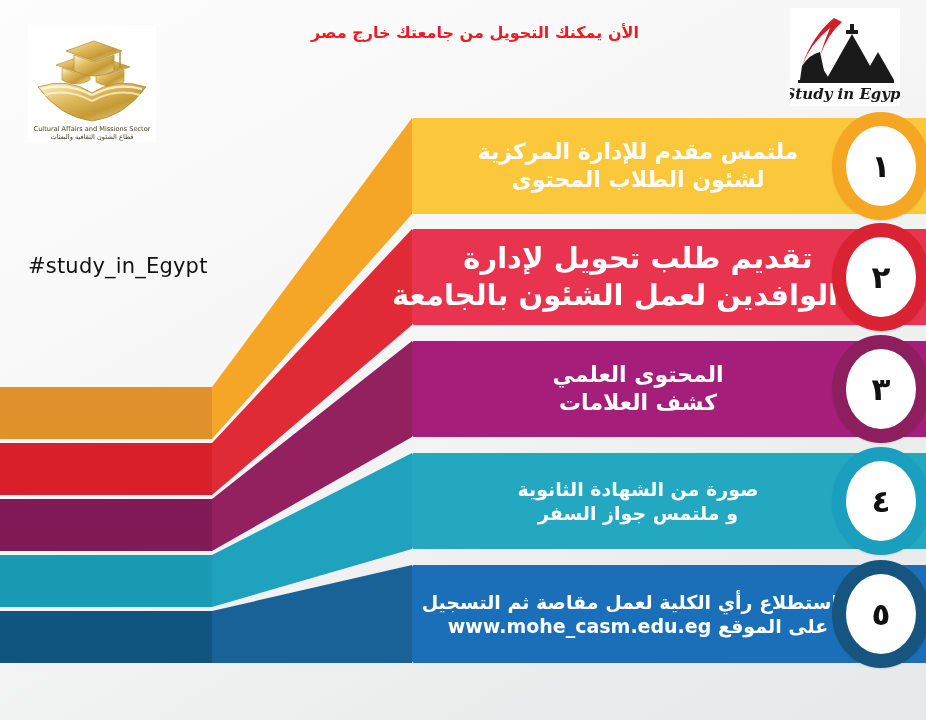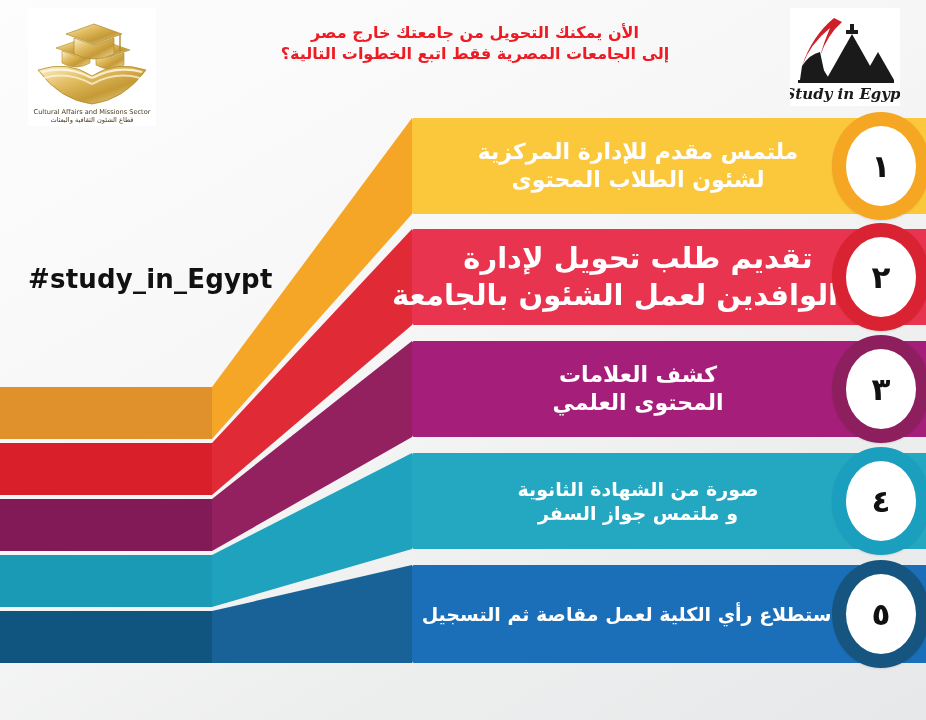--- a/index.html
+++ b/index.html
@@ -9,36 +9,36 @@
     background:#ffffff;
   }
   #stage{
     position:relative;width:926px;height:720px;
     background:linear-gradient(150deg,#fdfdfd 0%,#f6f6f6 45%,#eceded 75%,#e7e8ea 100%);
     overflow:hidden;
   }
 
   
   .logo-box{position:absolute;background:#ffffff;}
-  #logo-left{left:28px;top:8px;width:128px;height:118px;}
+  #logo-left{left:28px;top:25px;width:128px;height:118px;}
   #logo-right{left:790px;top:8px;width:110px;height:98px;}
 
   
   #title{
     position:absolute;left:170px;top:22px;width:610px;
     text-align:center;direction:rtl;
     color:#ed1c24;font-weight:bold;font-size:16px;line-height:1.32;
     letter-spacing:0px;
   }
   #title .ln{display:block;white-space:nowrap;}
 
   
   #hashtag{
-    position:absolute;left:28px;top:264px;
-    font-size:26px;font-weight:bold;color:#111;
+    position:absolute;left:28px;top:254px;
+    font-size:21px;font-weight:normal;color:#111;
     letter-spacing:.2px;
   }
 
   
   #ribbons{position:absolute;left:0;top:0;width:926px;height:720px;padding-left:28px;}
 
   
   .panel{
     position:absolute;right:20px;
     display:flex;align-items:center;justify-content:center;
@@ -100,39 +100,40 @@
         <div class="panel-txt" style="font-size: 29px;">
           <span class="ln">تقديم طلب تحويل لإدارة</span>
           <span class="ln">الوافدين لعمل الشئون بالجامعة</span>
         </div>
       </div>
       <div class="badge" style="top: 223px; right: 24px; border: 14px solid rgb(217, 35, 50);">
         <span>٢</span>
       </div>
       <div class="panel" style="top: 341px; height: 96px; left: 412px; right: 20px; background: rgb(165, 31, 122);">
         <div class="panel-txt" style="font-size: 22px;">
+          <span class="ln">المحتوى العلمي</span>
           <span class="ln">كشف العلامات</span>
-          <span class="ln">المحتوى العلمي</span>
         </div>
       </div>
       <div class="badge" style="top: 335px; right: 24px; border: 14px solid rgb(142, 31, 95);">
         <span>٣</span>
       </div>
       <div class="panel" style="top: 453px; height: 96px; left: 412px; right: 20px; background: rgb(36, 167, 192);">
         <div class="panel-txt" style="font-size: 19px;">
           <span class="ln">صورة من الشهادة الثانوية</span>
           <span class="ln">و ملتمس جواز السفر</span>
         </div>
       </div>
       <div class="badge" style="top: 447px; right: 24px; border: 14px solid rgb(27, 159, 191);">
         <span>٤</span>
       </div>
       <div class="panel" style="top: 565px; height: 98px; left: 412px; right: 20px; background: rgb(27, 111, 184);">
         <div class="panel-txt" style="font-size: 19px;">
           <span class="ln">استطلاع رأي الكلية لعمل مقاصة ثم التسجيل</span>
+          <span class="ln">على الموقع <span class="ltr">www.mohe_casm.edu.eg</span></span>
         </div>
       </div>
       <div class="badge" style="top: 560px; right: 24px; border: 14px solid rgb(21, 85, 127);">
         <span>٥</span>
       </div>
     </div>
 
   <div class="logo-box" id="logo-left">
     <svg viewBox="0 0 128 118" width="128" height="118">
       <defs>
@@ -183,18 +184,17 @@
       <polygon points="26,50 40,72 14,72" fill="#1a1a1a"></polygon>
       <rect x="56" y="22" width="12" height="4" fill="#1a1a1a"></rect>
       <rect x="60" y="16" width="4" height="8" fill="#1a1a1a"></rect>
       <rect x="8" y="72" width="96" height="3" fill="#1a1a1a"></rect>
       <text id="logo-right-cap" x="56" y="91" text-anchor="middle" font-size="15" fill="#1a1a1a" font-family="DejaVu Serif, serif" font-style="italic" font-weight="bold">Study in Egypt</text>
     </svg>
   </div>
 
   <div id="title" style="color: rgb(237, 28, 36);">
       <span class="ln">الأن يمكنك التحويل من جامعتك خارج مصر</span>
-      <span class="ln">إلى الجامعات المصرية فقط اتبع الخطوات التالية؟</span>
     </div>
 
   <div id="hashtag" style="color: rgb(17, 17, 17);">#study_in_Egypt</div>
 
 </div>
 
 </body></html>

